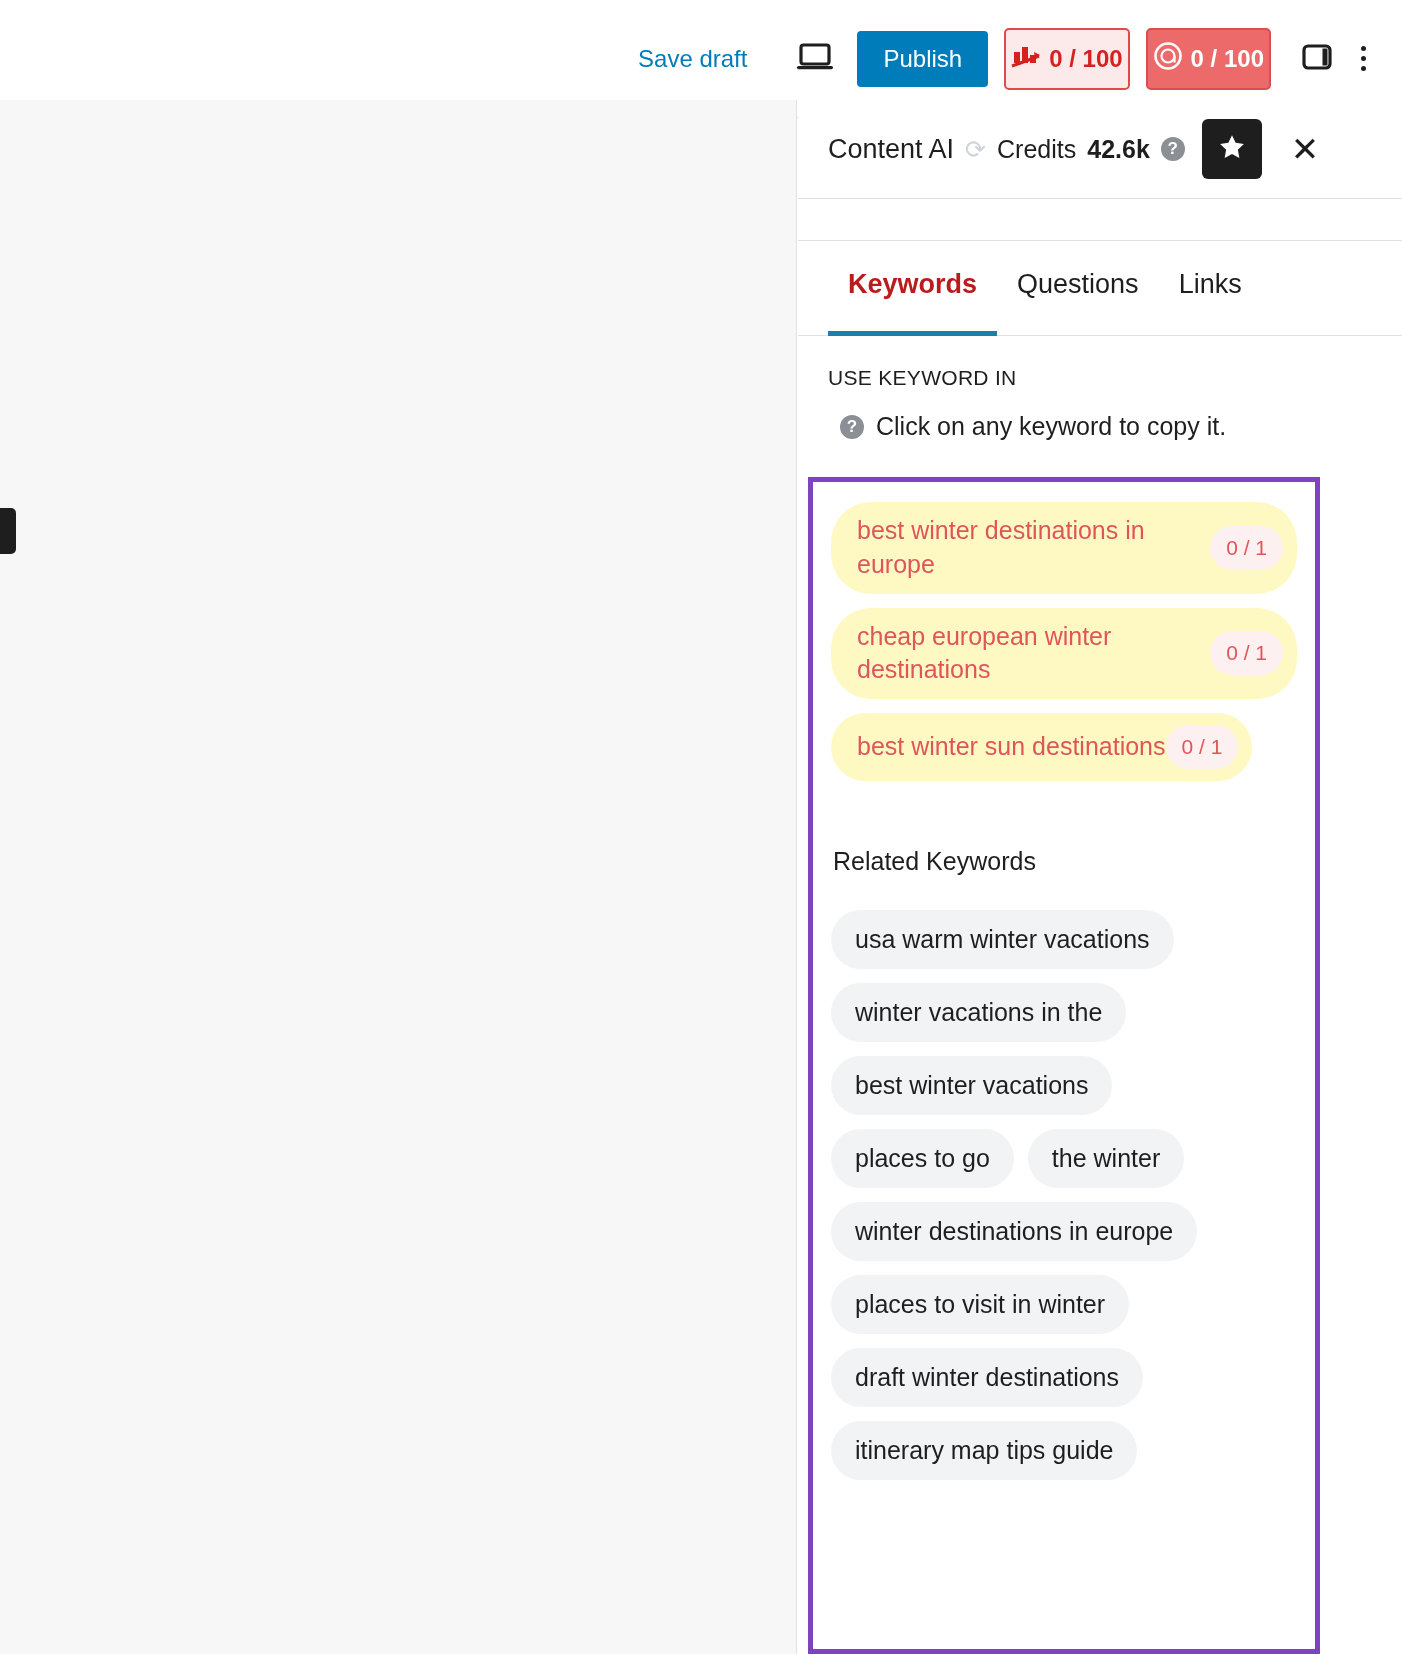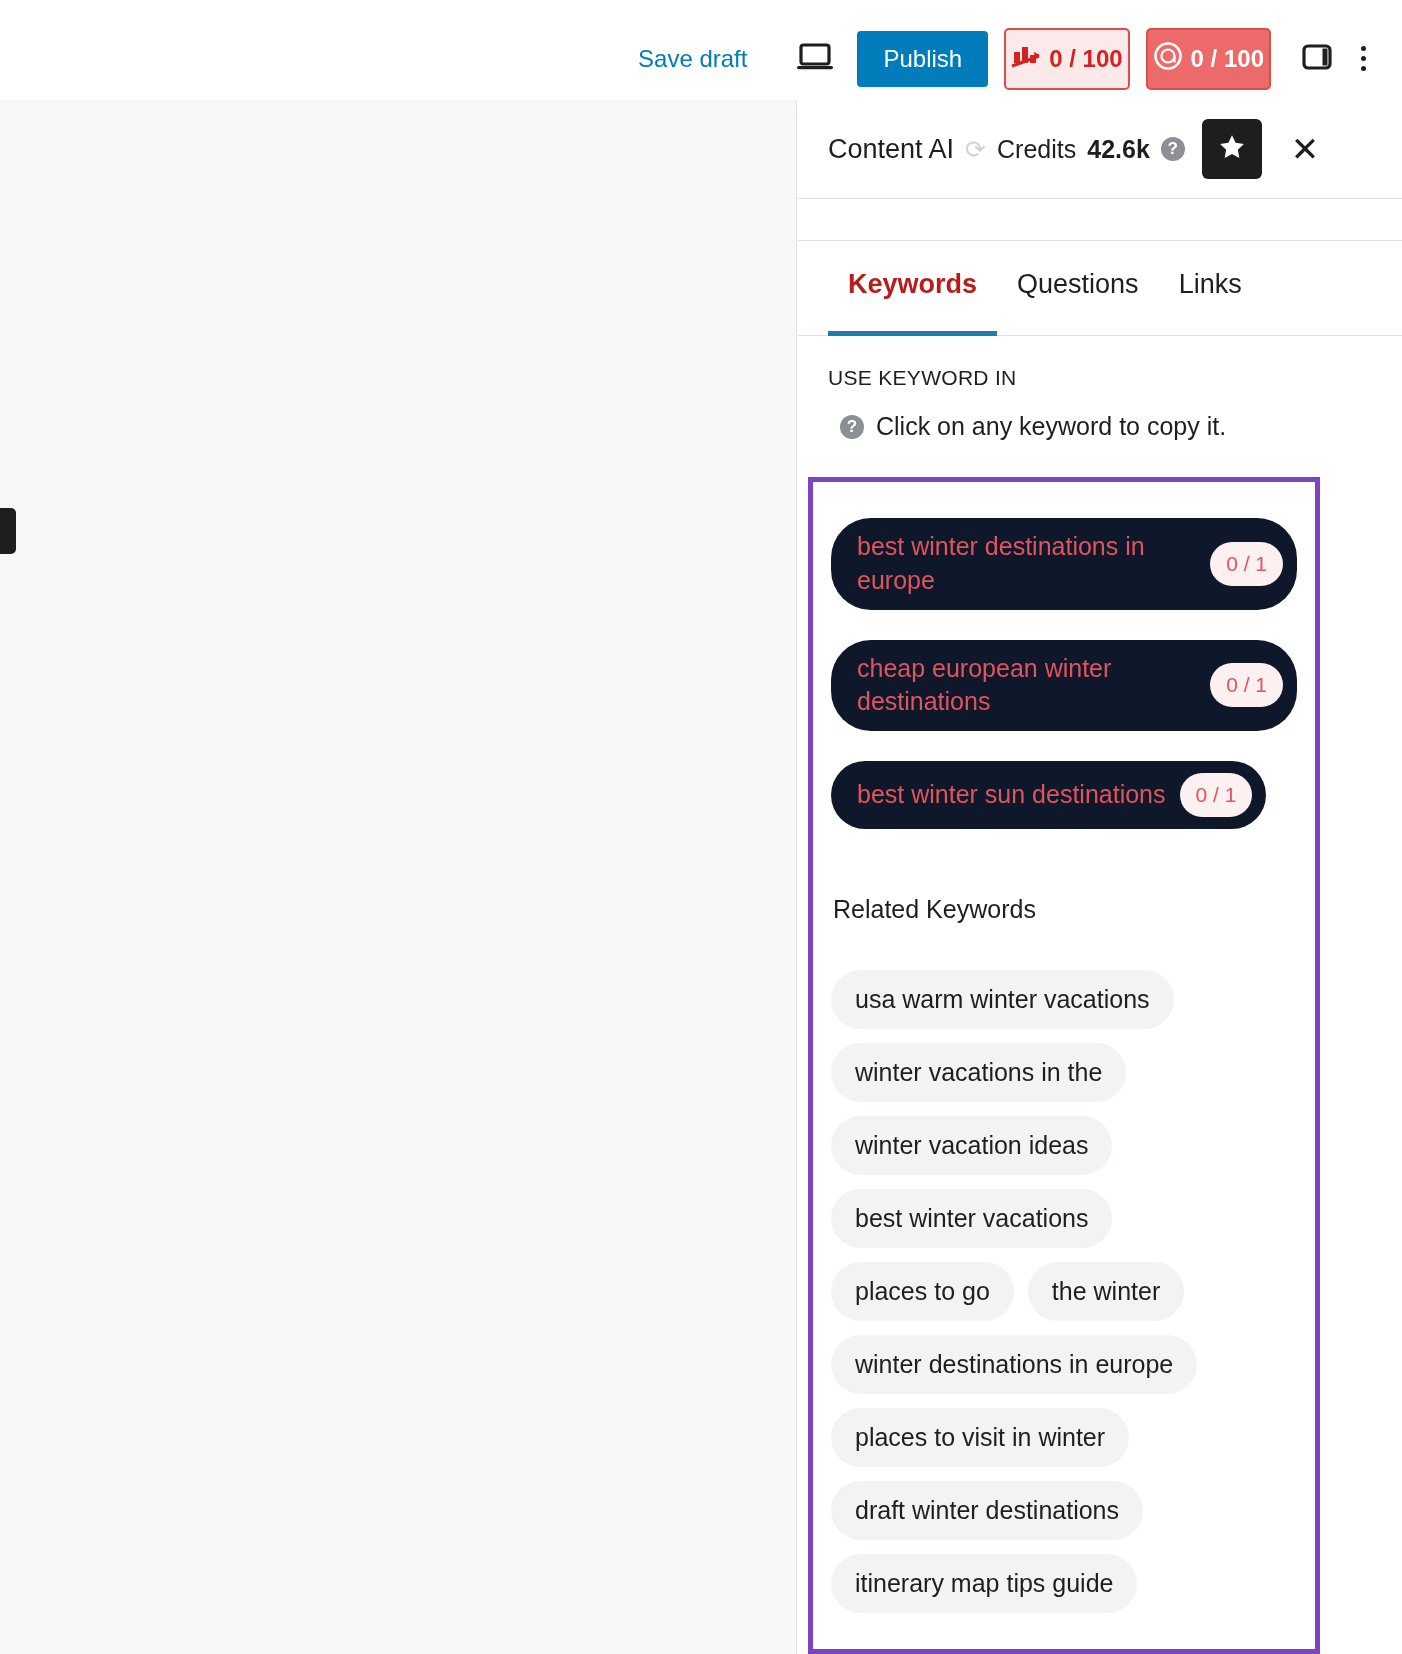--- a/index.html
+++ b/index.html
@@ -253,47 +253,45 @@
     overflow: hidden;
     padding: 20px 18px 0 18px;
   }
 
   .chip-list { display: flex; flex-wrap: wrap; gap: 14px 14px; }
 
   .chip-focus {
     display: flex;
     align-items: center;
     justify-content: space-between;
-    background: #0f172a;
+    background: #fef9c3;
     border-radius: 40px;
     padding: 12px 14px 12px 26px;
     cursor: pointer;
-    gap: 14px;
     max-width: 472px;
-    margin-top: 16px;
   }
   .chip-focus-text {
     color: #e0555c;
     font-size: 25px;
     line-height: 1.35;
   }
   .chip-count {
     background: #fdf0f0;
     color: #e0555c;
     font-size: 21px;
     border-radius: 30px;
     padding: 10px 16px;
     white-space: nowrap;
     flex-shrink: 0;
   }
 
   .related-title {
     font-size: 25px;
     color: #1e1e1e;
-    margin: 66px 0 46px 2px;
+    margin: 66px 0 34px 2px;
   }
 
   .chip-related {
     background: #f2f3f4;
     color: #1e1e1e;
     font-size: 25px;
     border-radius: 40px;
     padding: 15px 24px;
     cursor: pointer;
     white-space: nowrap;
@@ -411,21 +409,20 @@
         <span class="chip-focus-text">best winter sun destinations</span>
         <span class="chip-count">0 / 1</span>
       </div>
     </div>
 
     <div class="related-title">Related Keywords</div>
 
     <div class="chip-list">
       <div class="chip-related">usa warm winter vacations</div>
       <div class="chip-related">winter vacations in the</div>
-      <div class="chip-related">winter vacation ideas</div>
       <div class="chip-related">best winter vacations</div>
       <div class="chip-related">places to go</div>
       <div class="chip-related">the winter</div>
       <div class="chip-related">winter destinations in europe</div>
       <div class="chip-related">places to visit in winter</div>
       <div class="chip-related">draft winter destinations</div>
       <div class="chip-related">itinerary map tips guide</div>
     </div>
 
   </div>

